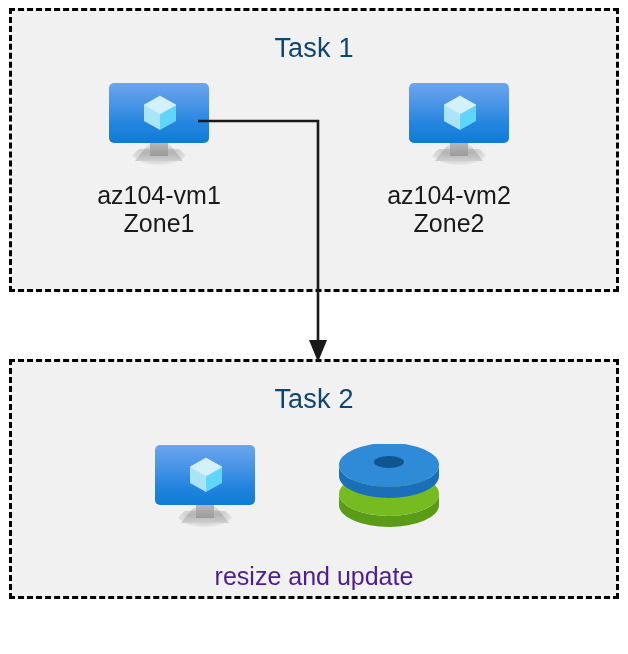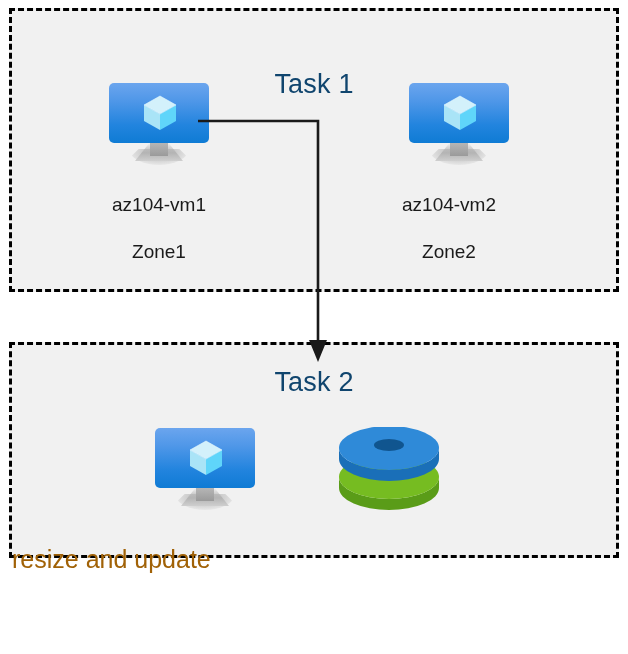--- a/index.html
+++ b/index.html
@@ -27,36 +27,36 @@
     box-sizing: border-box;
   }
   #task1-box {
     left: 9px;
     top: 8px;
     width: 610px;
     height: 284px;
   }
   #task2-box {
     left: 9px;
-    top: 342px;
+    top: 359px;
     width: 610px;
-    height: 216px;
+    height: 240px;
   }
 
   .task-title {
     position: absolute;
     left: 0;
     width: 100%;
     text-align: center;
     font-size: 27px;
     color: #10456e;
     font-family: "Liberation Sans", sans-serif;
     letter-spacing: 0.2px;
   }
-  #task1-title { top: 22px; margin-top: 36px; }
+  #task1-title { top: 22px; }
   #task2-title { top: 22px; }
 
   
   .vm-icon {
     position: absolute;
     width: 100px;
     height: 82px;
   }
   .vm-screen {
     position: absolute;
@@ -108,34 +108,34 @@
   .disks-icon {
     position: absolute;
     width: 106px;
     height: 84px;
   }
 
   
   .vm-caption {
     position: absolute;
     text-align: center;
-    font-size: 19px;
-    line-height: 47px;
+    font-size: 25px;
+    line-height: 28px;
     color: #1a1a1a;
     font-family: "Liberation Sans", sans-serif;
     white-space: pre-line;
   }
 
   .center-caption {
     position: absolute;
     left: 0;
     width: 100%;
-    text-align: left;
+    text-align: center;
     font-size: 25px;
-    color: #a16207;
+    color: #4c1d95;
     font-family: "Liberation Sans", sans-serif;
   }
 
   
   #connector { position: absolute; left: 0; top: 0; pointer-events: none; }
 </style>
 </head>
 <body>
 
 <div id="canvas">

